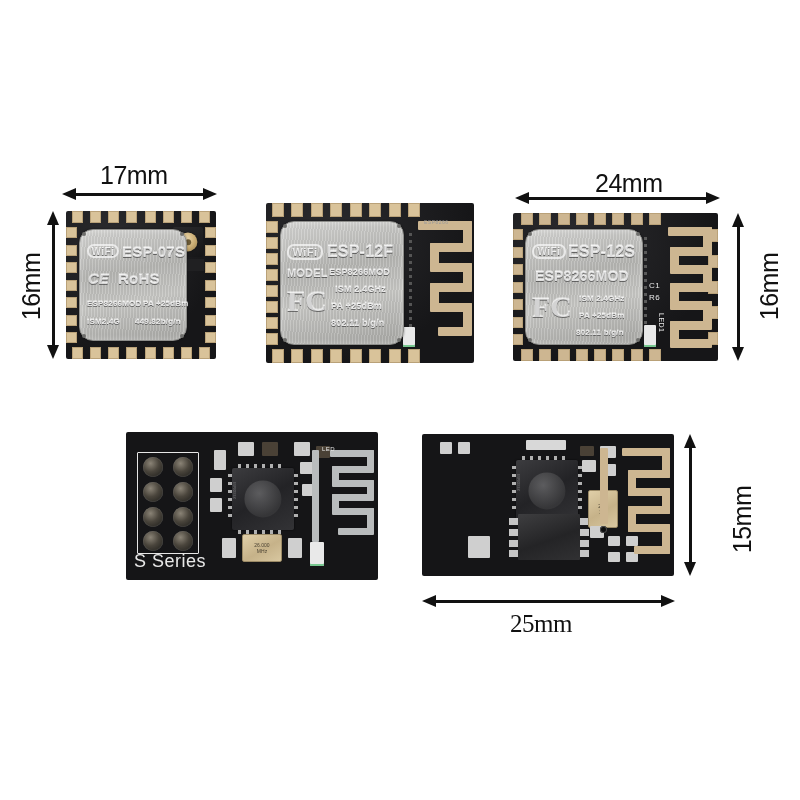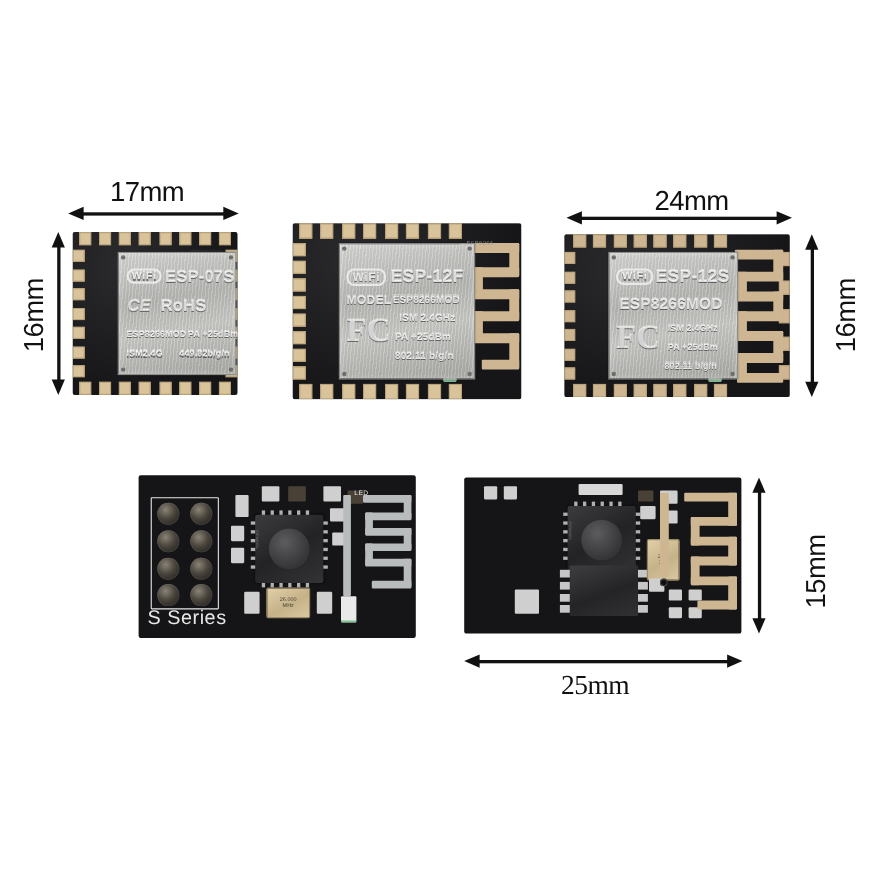--- a/index.html
+++ b/index.html
@@ -92,24 +92,23 @@
   .shield {
     position: absolute;
     background:
       repeating-linear-gradient(95deg,
         rgba(255,255,255,0.11) 0px,
         rgba(255,255,255,0.11) 1px,
         rgba(0,0,0,0.05) 1px,
         rgba(0,0,0,0.05) 3px),
       linear-gradient(170deg, #d6d6d4 0%, #b7b7b4 38%, #c9c9c6 62%, #a9a9a6 100%);
     border: 1px solid #8d8d8a;
-    border-radius: 0;
+    border-radius: 14px;
     box-shadow: inset 0 0 6px rgba(255,255,255,0.35),
                 0 0 2px rgba(0,0,0,0.5);
-    margin-left: 28px;
   }
   .shield .corner {
     position: absolute;
     width: 4px; height: 4px;
     background: #6e6e6c;
     border-radius: 50%;
   }
   .shield .corner.tl { left: 2px; top: 2px; }
   .shield .corner.tr { right: 2px; top: 2px; }
   .shield .corner.bl { left: 2px; bottom: 2px; }

